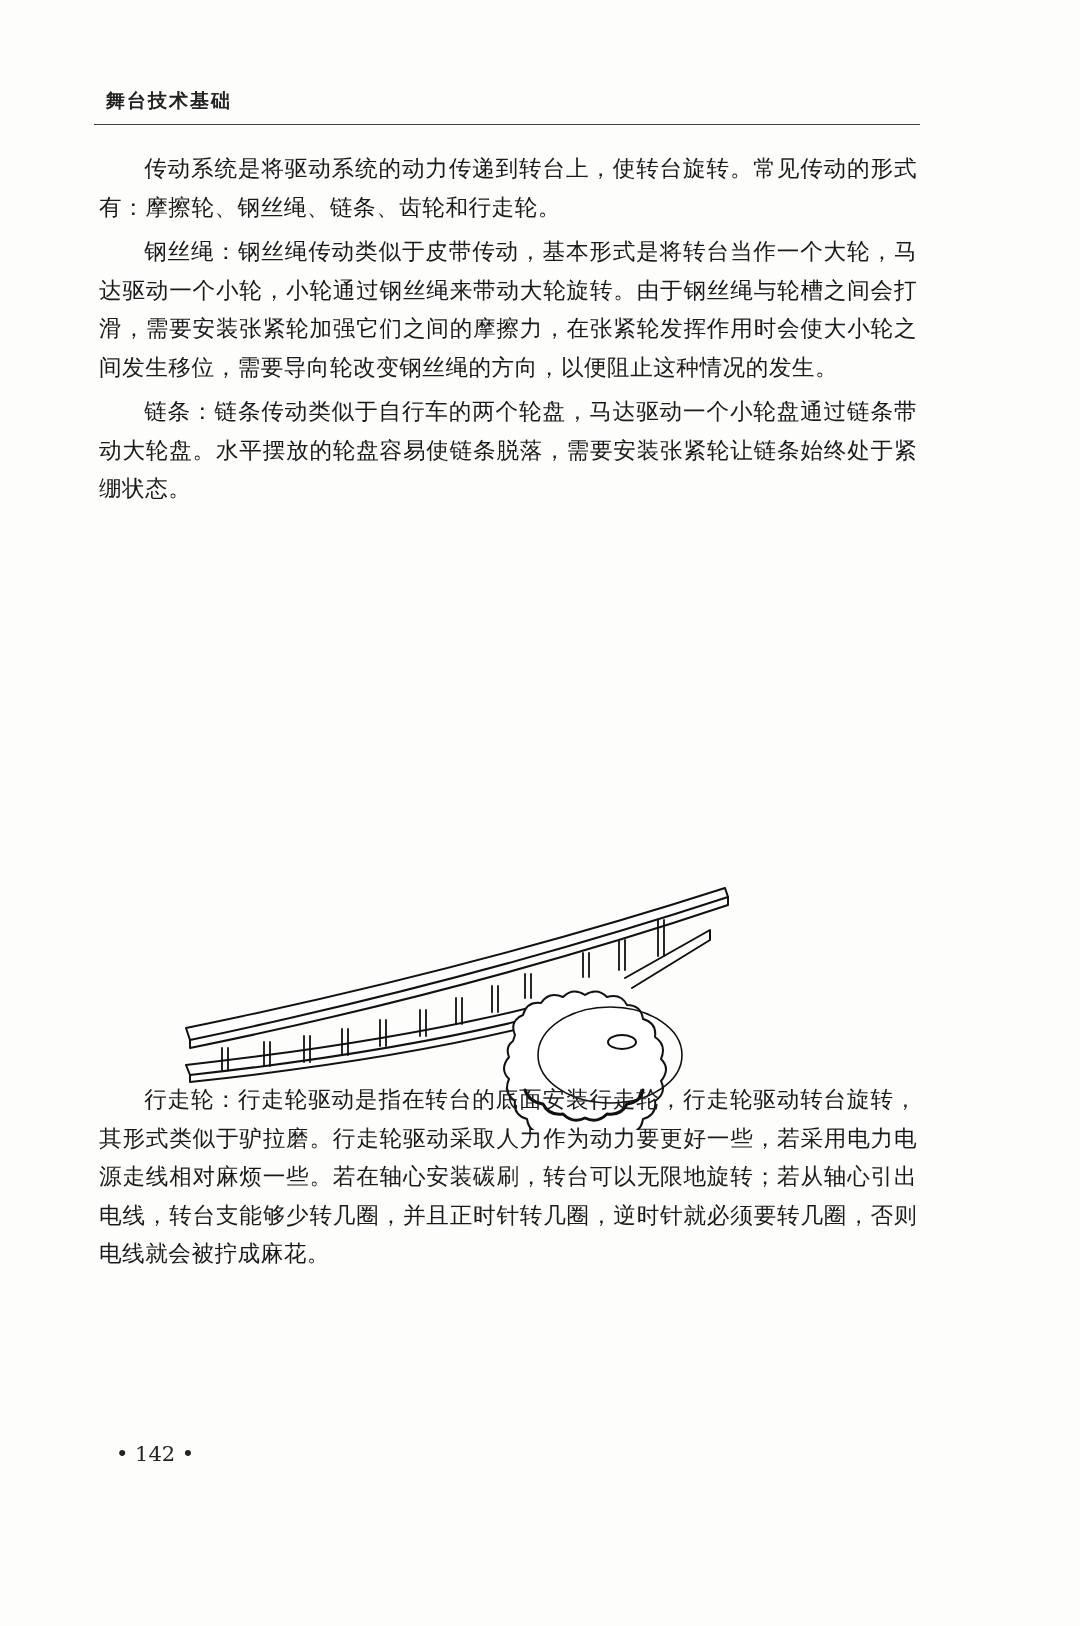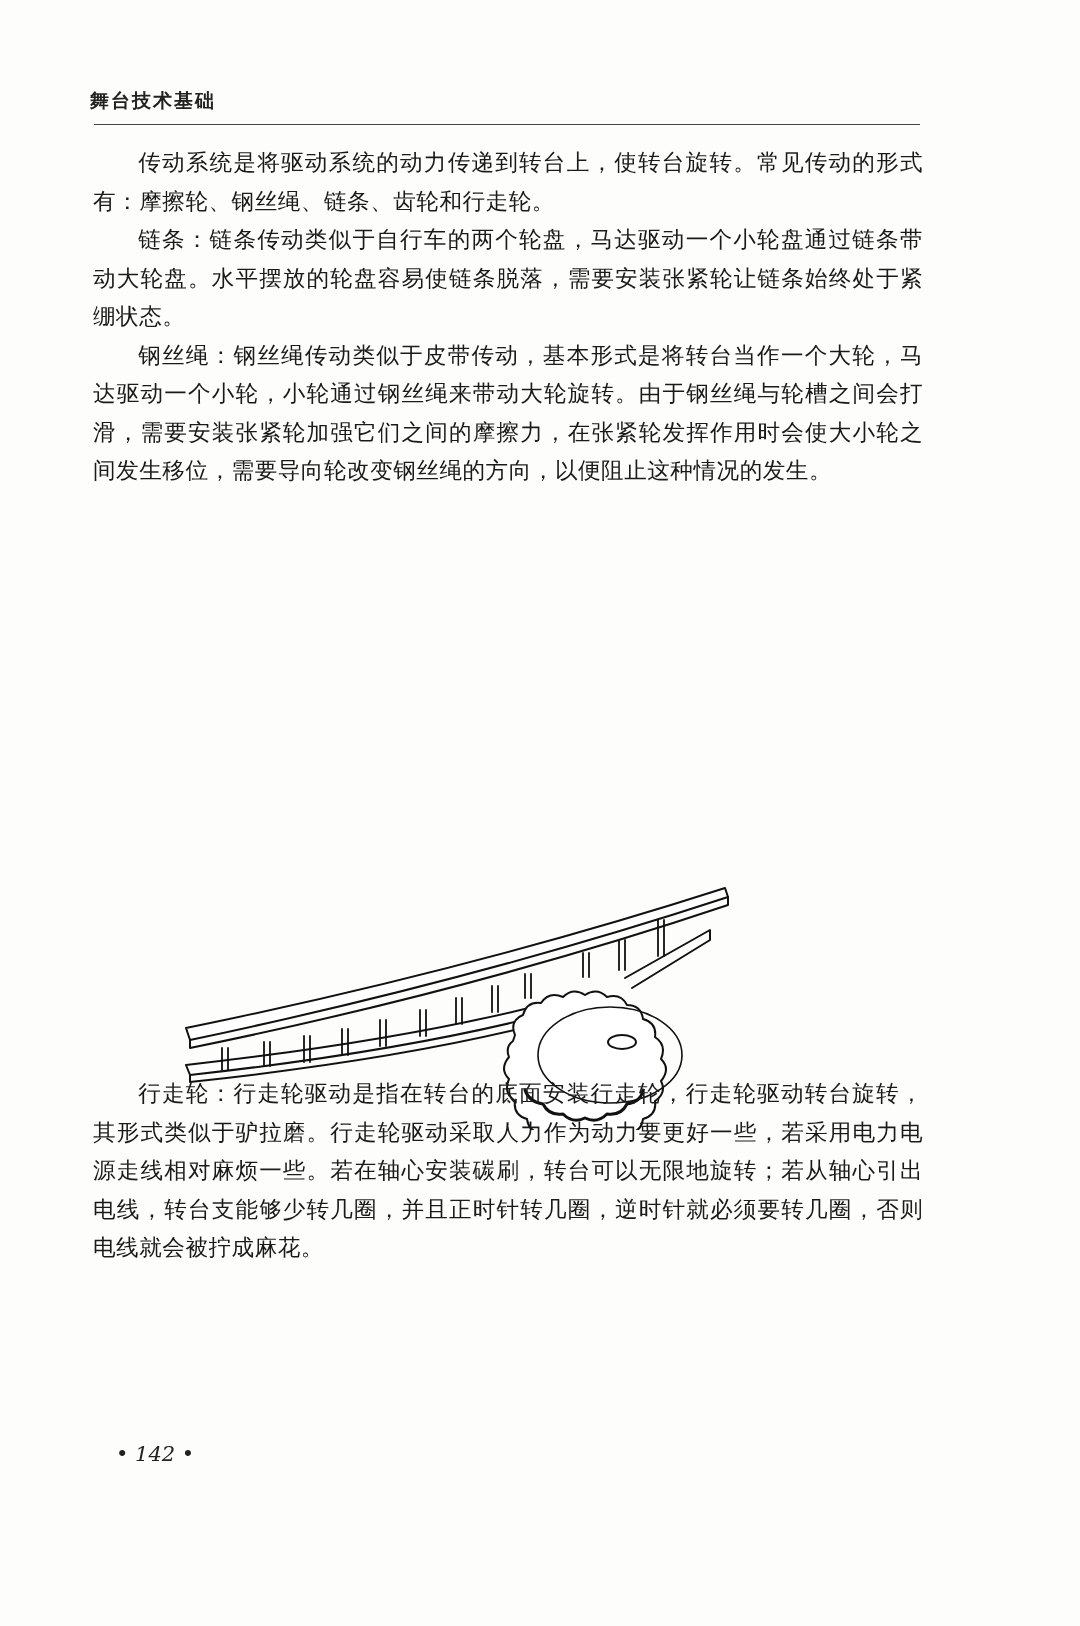--- a/index.html
+++ b/index.html
@@ -5,56 +5,56 @@
   html, body { margin: 0; padding: 0; }
   body {
     width: 1080px; height: 1626px;
     background: #fdfdfc;
     position: relative;
     overflow: hidden;
     font-family: "DejaVu Serif", "Liberation Serif", serif;
     color: #1a1a1a;
   }
   .running-head {
-    position: absolute; left: 90px; top: 88px;
+    position: absolute; left: 106px; top: 88px;
     font-family: "DejaVu Sans", sans-serif;
     font-size: 19px; font-weight: bold; letter-spacing: 2px;
     color: #222;
   }
   .head-rule {
     position: absolute; left: 94px; top: 124px; width: 826px;
     border-top: 1.5px solid #444;
   }
   .body-text {
     position: absolute; left: 93px; width: 830px;
     font-size: 22.6px; line-height: 38.5px;
     text-align: justify;
     letter-spacing: 0.5px;
   }
-  .body-text p { margin: 0; text-indent: 2em; }
+  .body-text p { margin: 6px; text-indent: 2em; }
   .top-block { top: 143px; }
   .bottom-block { top: 1074px; }
   .figure {
     position: absolute; left: 170px; top: 850px; width: 740px; height: 280px;
   }
   .page-number {
     position: absolute; left: 116px; top: 1442px;
-    font-size: 21px; color: #222; font-style: italic;
+    font-size: 21px; color: #222;
   }
 </style>
 </head>
 <body>
 
 <div class="running-head">舞台技术基础</div>
 <div class="head-rule"></div>
 
 <div class="body-text top-block">
   <p>传动系统是将驱动系统的动力传递到转台上，使转台旋转。常见传动的形式有：摩擦轮、钢丝绳、链条、齿轮和行走轮。</p>
+  <p>钢丝绳：钢丝绳传动类似于皮带传动，基本形式是将转台当作一个大轮，马达驱动一个小轮，小轮通过钢丝绳来带动大轮旋转。由于钢丝绳与轮槽之间会打滑，需要安装张紧轮加强它们之间的摩擦力，在张紧轮发挥作用时会使大小轮之间发生移位，需要导向轮改变钢丝绳的方向，以便阻止这种情况的发生。</p>
   <p>链条：链条传动类似于自行车的两个轮盘，马达驱动一个小轮盘通过链条带动大轮盘。水平摆放的轮盘容易使链条脱落，需要安装张紧轮让链条始终处于紧绷状态。</p>
-  <p>钢丝绳：钢丝绳传动类似于皮带传动，基本形式是将转台当作一个大轮，马达驱动一个小轮，小轮通过钢丝绳来带动大轮旋转。由于钢丝绳与轮槽之间会打滑，需要安装张紧轮加强它们之间的摩擦力，在张紧轮发挥作用时会使大小轮之间发生移位，需要导向轮改变钢丝绳的方向，以便阻止这种情况的发生。</p>
 </div>
 
 <div class="figure">
   <svg width="740" height="280" viewBox="0 0 740 280">
     <g fill="none" stroke="#111" stroke-width="2" stroke-linecap="round" stroke-linejoin="round">
 
       <path d="M16 178 Q300 120 555 38 L558 47 Q305 130 20 190 Z" fill="#fff"></path>
       <path d="M20 190 L20 198 Q305 140 558 55 L558 47"></path>
 
       <path d="M16 215 Q240 190 390 150 L392 160 Q245 200 20 225 Z" fill="#fff"></path>

